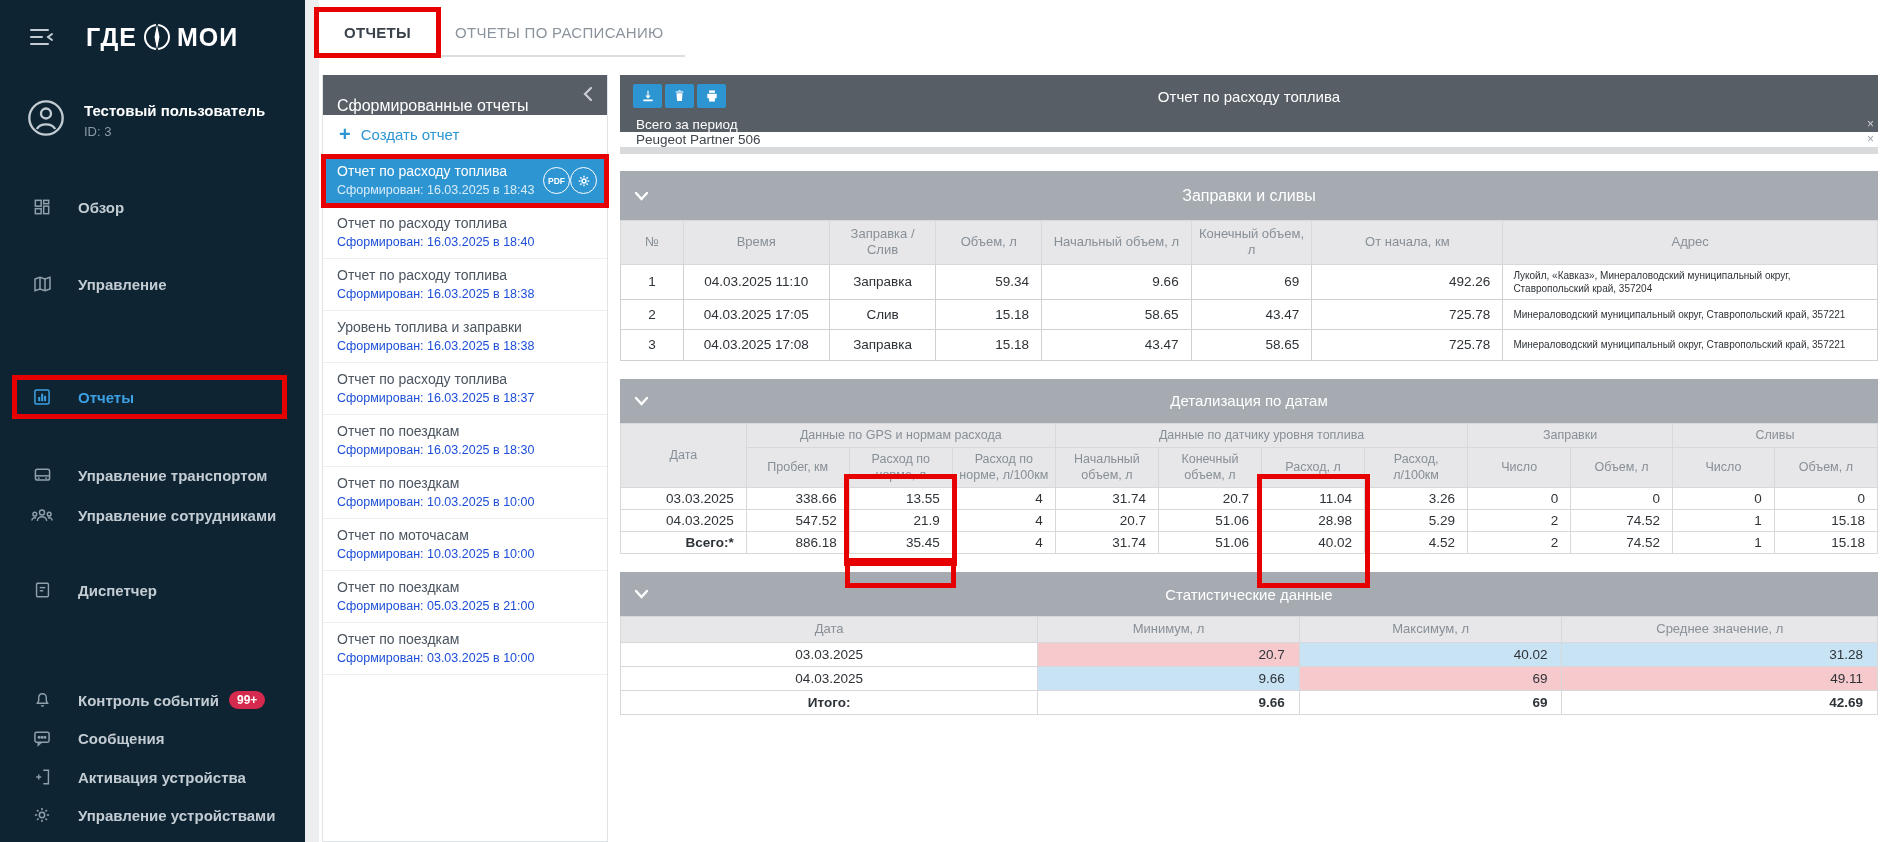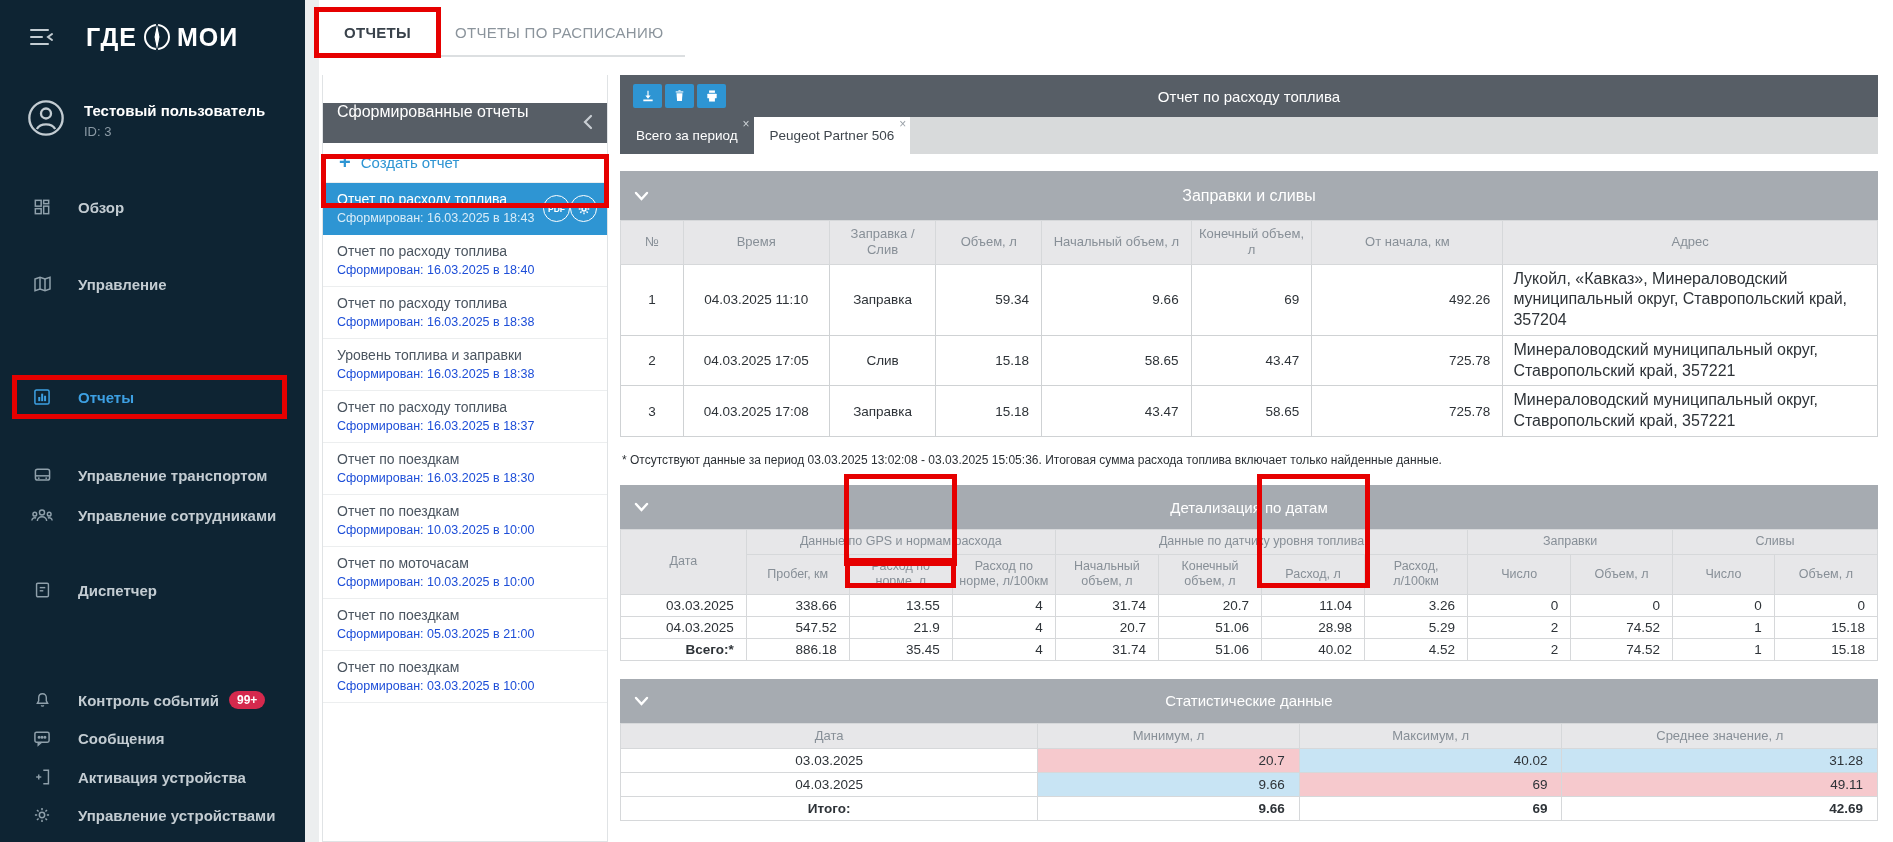--- a/index.html
+++ b/index.html
@@ -21,59 +21,59 @@
 
   .gap-strip { position:absolute; left:305px; top:0; width:14px; height:842px; background:#eceeef; }
 
   
   .top-tabs { position:absolute; left:322px; top:10px; display:flex; border-bottom:2px solid #dcdfe1; }
   .top-tab { padding:14px 22px; font-size:15px; font-weight:bold; color:#39424b; letter-spacing:.3px; cursor:pointer; white-space:nowrap; }
   .top-tab.inactive { color:#8b949c; font-weight:normal; }
 
   
   .reports-panel { position:absolute; left:322px; top:75px; width:286px; height:767px; background:#fff; border:1px solid #e0e3e5; border-top:none; }
-  .panel-header { height:40px; background:#575e66; color:#fff; font-size:16px; display:flex; align-items:flex-start; padding:0 14px; position:relative;margin-top:28px; }
+  .panel-header { height:40px; background:#575e66; color:#fff; font-size:16px; display:flex; align-items:flex-end; padding:0 14px; position:relative; }
   .panel-collapse { position:absolute; right:12px; top:11px; cursor:pointer; }
   .create-row { height:40px; display:flex; align-items:center; color:#2e95d3; font-size:15px; padding-left:16px; cursor:pointer; border-bottom:1px solid #eceeef; }
   .create-plus { font-size:20px; font-weight:bold; margin-right:10px; }
   .report-item { height:52px; padding:8px 12px 0 14px; border-bottom:1px solid #eceeef; position:relative; cursor:pointer; }
   .ri-title { font-size:14px; color:#4b5560; white-space:nowrap; overflow:hidden; }
   .ri-sub { font-size:12.5px; color:#1d4ed8; margin-top:4px; }
   .report-item.selected { background:#2e95d3; border-color:#2e95d3; }
   .selected .ri-title { color:#fff; }
   .selected .ri-sub { color:#d8ecf8; }
   .item-actions { position:absolute; right:10px; top:12px; display:flex; }
   .circle-btn { width:27px; height:27px; border:1.5px solid #fff; border-radius:50%; color:#fff; display:flex; align-items:center; justify-content:center; font-size:8.5px; font-weight:bold; cursor:pointer; background:transparent; }
 
   
   .main { position:absolute; left:620px; top:75px; width:1258px; }
   .toolbar { height:42px; background:#575e66; position:relative; display:flex; align-items:center; padding-left:13px; }
   .tool-btn { width:29px; height:24px; background:#2e95d3; border:none; border-radius:2px; margin-right:3px; display:flex; align-items:center; justify-content:center; cursor:pointer; z-index:2; }
   .main-title { position:absolute; left:0; right:0; text-align:center; color:#fff; font-size:15px; }
-  .report-tabs { height:37px; background:#d8dadb; display:flex; }
+  .report-tabs { height:37px; background:#d8dadb; display:flex;flex-direction:column; }
   .rtab { padding:0 16px; display:flex; align-items:center; font-size:13.5px; position:relative; cursor:pointer; white-space:nowrap; }
   .rtab.dark { background:#575e66; color:#fff; }
   .rtab.light { background:#fff; color:#3f464d; }
   .rtab-close { position:absolute; top:1px; right:4px; font-size:12px; line-height:1; cursor:pointer; }
   .dark .rtab-close { color:#ced3d7; } .light .rtab-close { color:#9aa1a8; }
 
   .section-bar { height:49px; background:#a6abb1; position:relative; display:flex; align-items:center; }
   .bar-chevron { margin-left:14px; z-index:2; cursor:pointer; display:flex; }
   .bar-title { position:absolute; left:0; right:0; display:flex; justify-content:center; align-items:center; gap:8px; color:#fff; font-size:16px; }
   .sb-small { height:44px; } .sb-small .bar-title { font-size:15px; }
   .s1 { margin-top:17px; } .s2 { margin-top:18px; } .s3 { margin-top:18px; } .s4 { margin-top:12px; }
 
   table { width:100%; border-collapse:collapse; table-layout:fixed; }
   th,td { border:1px solid #d6d8da; }
   thead th { background:#e7e7e9; color:#878f97; font-weight:normal; font-size:13px; padding:5px 4px; line-height:1.25; }
   td { font-size:13.5px; color:#2e3338; background:#fff; }
   .ta-c{text-align:center} .ta-r{text-align:right} .ta-l{text-align:left}
   .bold{font-weight:bold}
   .t1 td { padding:6px 12px; border-color:#cfd2d4; line-height:1.3; }
-  .t1 .addr { padding:4px 10px; font-size:16px; }
+  .t1 .addr { padding:4px 10px; font-size:10px; }
   .t2 thead th { font-size:12.5px; padding:4px 5px; }
   .t2 td { padding:3px 12px; }
   .t3 thead th { padding:4px; }
   .t3 td { padding:4px 14px; }
   .cell-pink { background:#f6c9cd; } .cell-blue { background:#c8e4f4; }
   .footnote { margin-top:16px; font-size:12px; color:#2b3035; padding-left:2px; }
   .lab-badge { background:#2e95d3; color:#fff; font-size:10.5px; font-weight:bold; border-radius:9px; padding:3px 8px; }
 
   .annot-box { position:absolute; border:5px solid #e60000; z-index:50; pointer-events:none; }
 
@@ -414,21 +414,20 @@
           <td class="ta-r">15.18</td>
           <td class="ta-r">43.47</td>
           <td class="ta-r">58.65</td>
           <td class="ta-r">725.78</td>
           <td class="ta-l addr">Минераловодский муниципальный округ, Ставропольский край, 357221</td>
         </tr>
       </tbody>
     </table>
   </div>
 
-  <div class="footnote">* Отсутствуют данные за период 03.03.2025 13:02:08 - 03.03.2025 15:05:36. Итоговая сумма расхода топлива включает только найденные данные.</div>
 
   <div class="s2">
     <div class="section-bar sb-small">
       <span class="bar-chevron">
         <svg width="15" height="12" viewBox="0 0 15 12" fill="none" stroke="#fff" stroke-width="2.4" stroke-linecap="round">
             <path d="M2 3 L7.5 9 L13 3"></path>
           </svg>
       </span>
       <span class="bar-title">Детализация по датам</span>
     </div>

